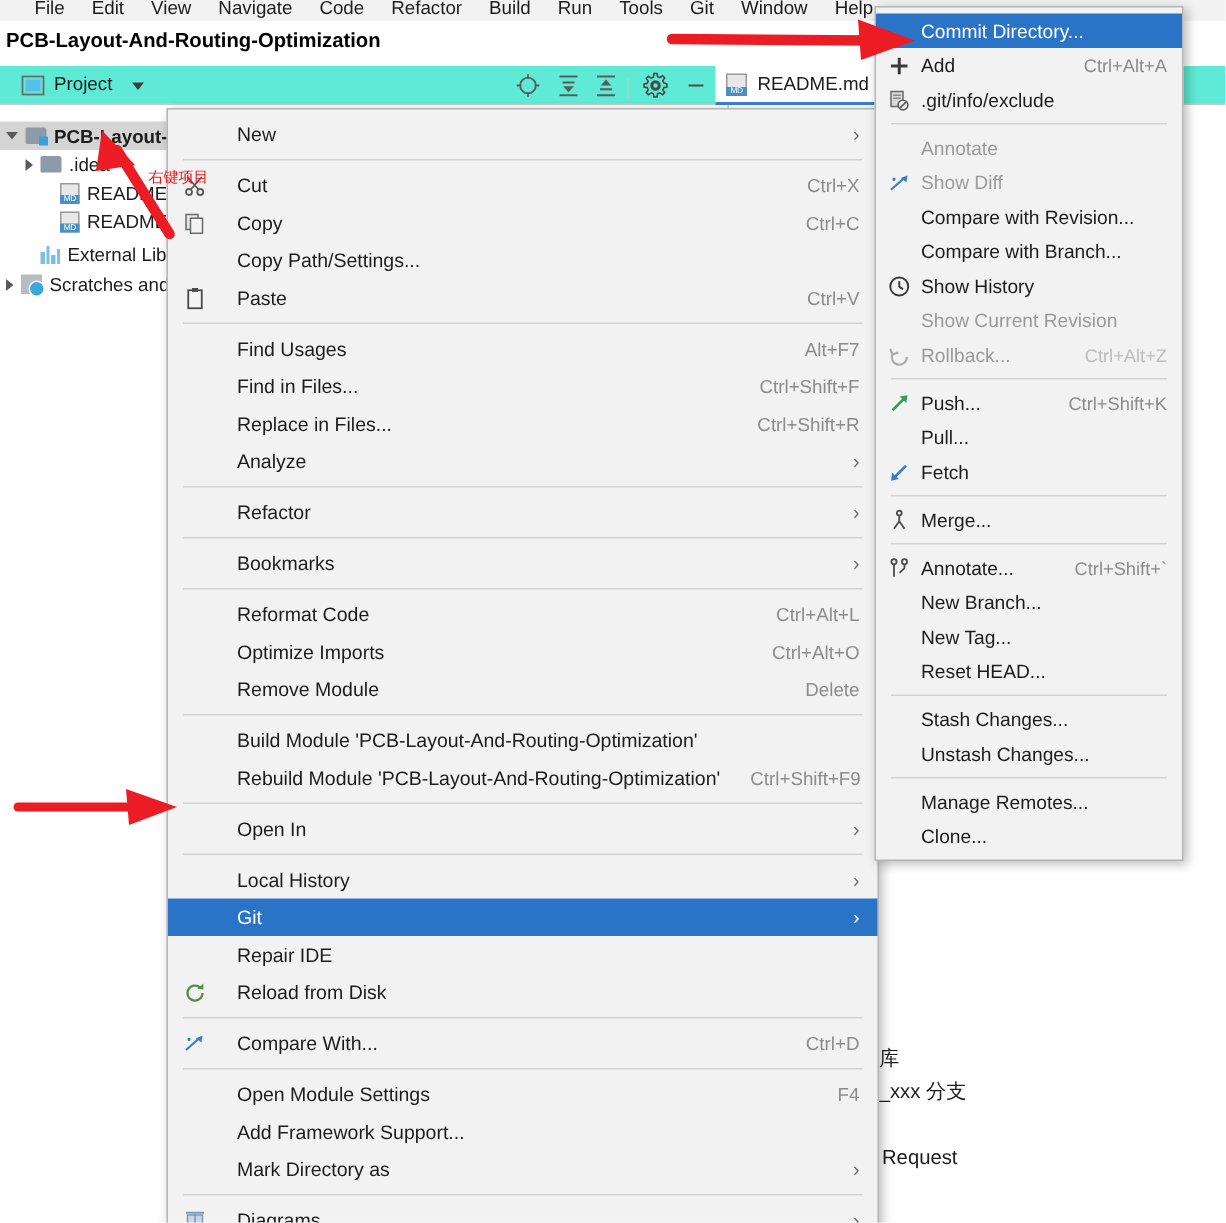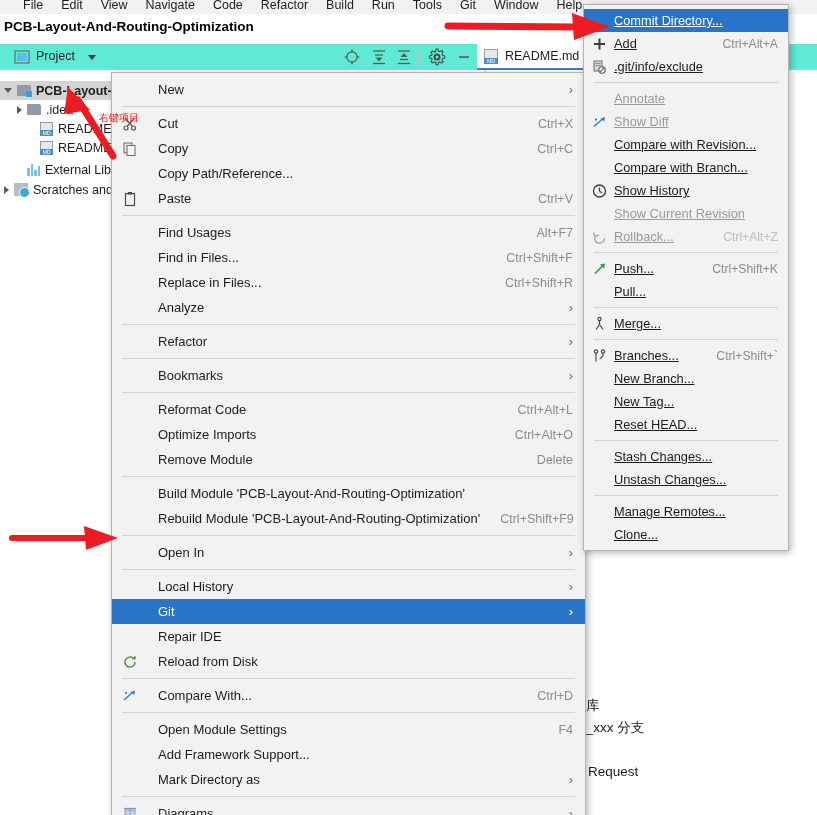--- a/index.html
+++ b/index.html
@@ -156,21 +156,21 @@
   }
 
   
   .gitmenu {
     position: absolute; left: 583px; top: 4px; width: 206px;
     background: #f2f2f2; border: 1px solid #b4b4b4;
     box-shadow: 2px 2px 7px rgba(0,0,0,0.28);
     padding: 4px 0;
   }
   .gitmenu .mrow { height: 23px; padding-left: 30px; padding-right: 10px; }
-  .gitmenu .mrow .mlabel { font-size: 12.8px; text-decoration: underline; }
+  .gitmenu .mrow .mlabel { font-size: 12.8px; }
   .gitmenu .mrow .mshort { font-size: 12.2px; }
   .gitmenu .micon { left: 8px; width: 15px; height: 15px; }
 
   
   .ann { position: absolute; pointer-events: none; }
 
   .cnlabel {
     position: absolute; color: #f01414; font-size: 10px; font-weight: 500;
     white-space: nowrap; font-family: "DejaVu Sans", sans-serif;
   }
@@ -350,21 +350,21 @@
       </div>
       <div class="mrow">
         <span class="micon"><svg width="16" height="16" viewBox="0 0 16 16">
             <rect x="2" y="2" width="8" height="10" fill="#e6e6e6" stroke="#6a6a6a" stroke-width="1"></rect>
             <rect x="5" y="4.5" width="8" height="10" fill="#f4f4f4" stroke="#6a6a6a" stroke-width="1"></rect>
           </svg></span>
         <span class="mlabel">Copy</span>
         <span class="mshort">Ctrl+C</span>
       </div>
       <div class="mrow">
-        <span class="mlabel">Copy Path/Reference...</span>
+        <span class="mlabel">Copy Path/Settings...</span>
       </div>
       <div class="mrow">
         <span class="micon"><svg width="16" height="16" viewBox="0 0 16 16">
             <rect x="3.5" y="2.5" width="9" height="12" fill="#f4f4f4" stroke="#4a4a4a" stroke-width="1.2"></rect>
             <rect x="6" y="1" width="4" height="2.6" fill="#4a4a4a"></rect>
           </svg></span>
         <span class="mlabel">Paste</span>
         <span class="mshort">Ctrl+V</span>
       </div>
       <div class="msep"></div>
@@ -540,39 +540,46 @@
         <span class="micon"><svg width="15" height="15" viewBox="0 0 15 15">
             <line x1="3" y1="12" x2="11.5" y2="3.5" stroke="#3a9a52" stroke-width="1.7"></line>
             <polygon points="13,2 12.2,7.2 7.8,2.9" fill="#3a9a52"></polygon>
           </svg></span>
         <span class="mlabel">Push...</span>
         <span class="mshort">Ctrl+Shift+K</span>
       </div>
       <div class="mrow">
         <span class="mlabel">Pull...</span>
       </div>
+      <div class="mrow">
+        <span class="micon"><svg width="15" height="15" viewBox="0 0 15 15">
+            <line x1="12" y1="3" x2="4" y2="11" stroke="#3b7dc4" stroke-width="1.7"></line>
+            <polygon points="2,13 2.8,7.5 7.2,11.8" fill="#3b7dc4"></polygon>
+          </svg></span>
+        <span class="mlabel">Fetch</span>
+      </div>
       <div class="msep"></div>
       <div class="mrow">
         <span class="micon"><svg width="15" height="15" viewBox="0 0 15 15">
             <circle cx="7.5" cy="2.5" r="1.6" fill="none" stroke="#4a4a4a" stroke-width="1.2"></circle>
             <line x1="7.5" y1="4.2" x2="7.5" y2="8" stroke="#4a4a4a" stroke-width="1.2"></line>
             <line x1="7.5" y1="8" x2="4" y2="13" stroke="#4a4a4a" stroke-width="1.2"></line>
             <line x1="7.5" y1="8" x2="11" y2="13" stroke="#4a4a4a" stroke-width="1.2"></line>
           </svg></span>
         <span class="mlabel">Merge...</span>
       </div>
       <div class="msep"></div>
       <div class="mrow">
         <span class="micon"><svg width="15" height="15" viewBox="0 0 15 15">
             <circle cx="4" cy="3" r="1.7" fill="none" stroke="#4a4a4a" stroke-width="1.2"></circle>
             <circle cx="11" cy="3" r="1.7" fill="none" stroke="#4a4a4a" stroke-width="1.2"></circle>
             <line x1="4" y1="4.7" x2="4" y2="13" stroke="#4a4a4a" stroke-width="1.2"></line>
             <path d="M11 4.7v2c0 2-3 2-3 4" fill="none" stroke="#4a4a4a" stroke-width="1.2"></path>
           </svg></span>
-        <span class="mlabel">Branches...</span>
+        <span class="mlabel">Annotate...</span>
         <span class="mshort">Ctrl+Shift+`</span>
       </div>
       <div class="mrow">
         <span class="mlabel">New Branch...</span>
       </div>
       <div class="mrow">
         <span class="mlabel">New Tag...</span>
       </div>
       <div class="mrow">
         <span class="mlabel">Reset HEAD...</span>

